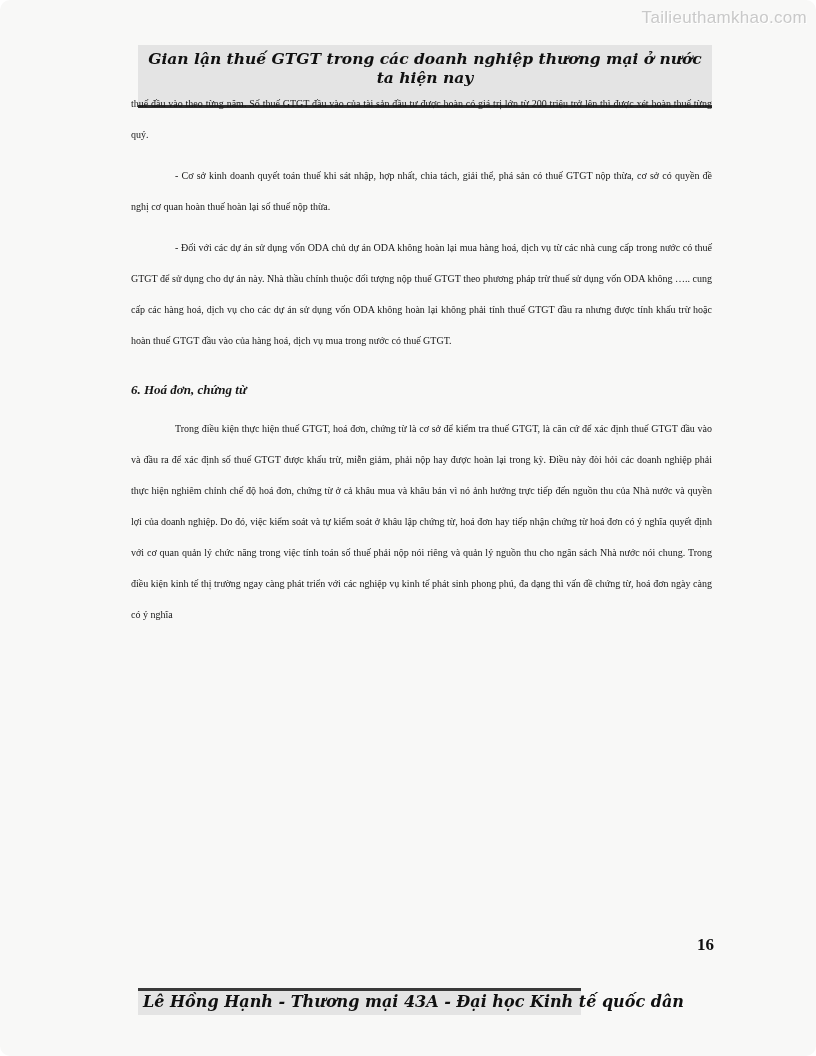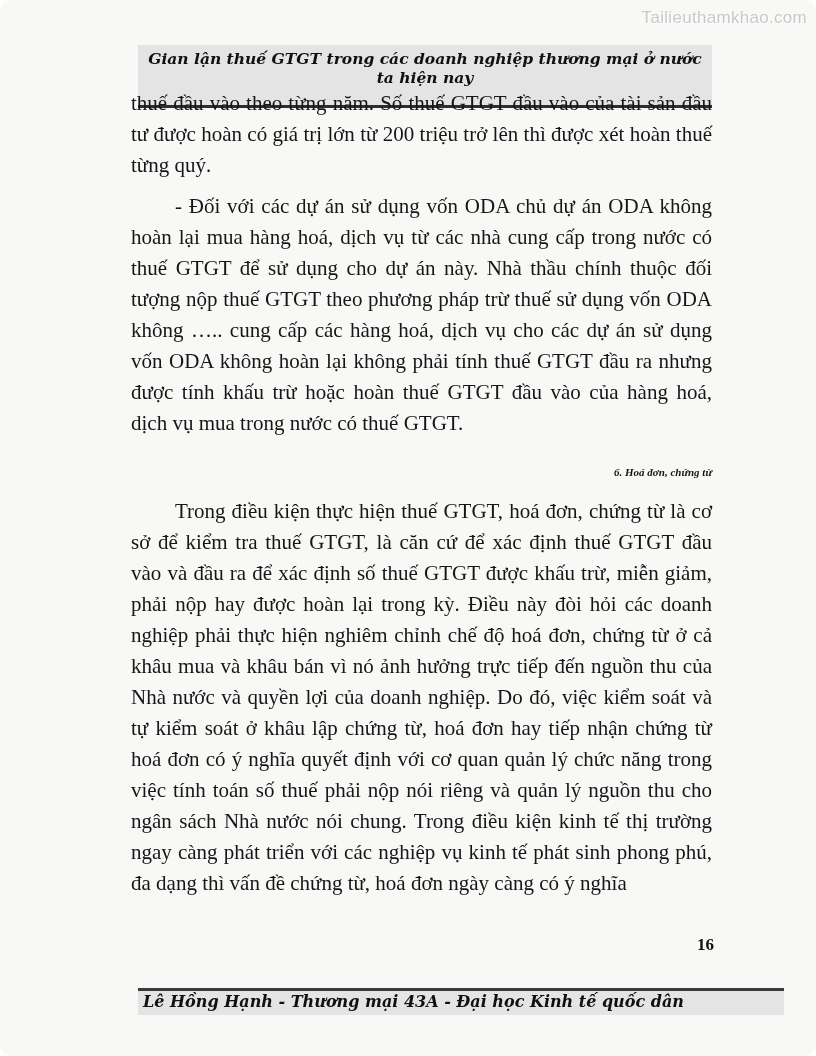--- a/index.html
+++ b/index.html
@@ -50,38 +50,38 @@
     color: #101010;
   }
   .content {
     position: absolute;
     left: 131px;
     top: 88px;
     width: 581px;
   }
   .content p {
     margin: 0 0 10px 0;
-    font-size: 21px;
+    font-size: 10px;
     line-height: 31px;
     text-align: justify;
   }
   .content p.indented { text-indent: 44px; }
   .content p.section-heading {
     font-weight: bold;
     font-style: italic;
-    font-size: 11px;
-    text-align: right;
+    font-size: 13px;
+    text-align: left;
     text-indent: 0;
     margin: 18px 0 8px 0;
   }
   .footer-band {
     position: absolute;
     left: 138px;
     top: 988px;
-    width: 646px;
+    width: 443px;
     background: var(--band_bg, #e4e4e4);
     border-top: 3px solid #3a3a3a;
     padding: 1px 4px 3px 5px;
   }
   .footer-text {
     font-family: "DejaVu Serif", "Liberation Serif", serif;
     font-style: italic;
     font-weight: bold;
     font-size: 16px;
     line-height: 20px;
@@ -103,20 +103,21 @@
 <div class="page">
 
   <div class="watermark">Tailieuthamkhao.com</div>
 
   <div class="header-band">
     <div class="header-line">Gian lận thuế GTGT trong các doanh nghiệp thương mại ở nước ta hiện nay</div>
   </div>
 
   <div class="content">
     <p>thuế đầu vào theo từng năm. Số thuế GTGT đầu vào của tài sản đầu tư được hoàn có giá trị lớn từ 200 triệu trở lên thì được xét hoàn thuế từng quý.</p>
+    <p class="indented">- Cơ sở kinh doanh quyết toán thuế khi sát nhập, hợp nhất, chia tách, giải thể, phá sản có thuế GTGT nộp thừa, cơ sở có quyền đề nghị cơ quan hoàn thuế hoàn lại số thuế nộp thừa.</p>
     <p class="indented">- Đối với các dự án sử dụng vốn ODA chủ dự án ODA không hoàn lại mua hàng hoá, dịch vụ từ các nhà cung cấp trong nước có thuế GTGT để sử dụng cho dự án này. Nhà thầu chính thuộc đối tượng nộp thuế GTGT theo phương pháp trừ thuế sử dụng vốn ODA không ….. cung cấp các hàng hoá, dịch vụ cho các dự án sử dụng vốn ODA không hoàn lại không phải tính thuế GTGT đầu ra nhưng được tính khấu trừ hoặc hoàn thuế GTGT đầu vào của hàng hoá, dịch vụ mua trong nước có thuế GTGT.</p>
     <p class="section-heading">6. Hoá đơn, chứng từ</p>
     <p class="indented">Trong điều kiện thực hiện thuế GTGT, hoá đơn, chứng từ là cơ sở để kiểm tra thuế GTGT, là căn cứ để xác định thuế GTGT đầu vào và đầu ra để xác định số thuế GTGT được khấu trừ, miễn giảm, phải nộp hay được hoàn lại trong kỳ. Điều này đòi hỏi các doanh nghiệp phải thực hiện nghiêm chỉnh chế độ hoá đơn, chứng từ ở cả khâu mua và khâu bán vì nó ảnh hưởng trực tiếp đến nguồn thu của Nhà nước và quyền lợi của doanh nghiệp. Do đó, việc kiểm soát và tự kiểm soát ở khâu lập chứng từ, hoá đơn hay tiếp nhận chứng từ hoá đơn có ý nghĩa quyết định với cơ quan quản lý chức năng trong việc tính toán số thuế phải nộp nói riêng và quản lý nguồn thu cho ngân sách Nhà nước nói chung. Trong điều kiện kinh tế thị trường ngay càng phát triển với các nghiệp vụ kinh tế phát sinh phong phú, đa dạng thì vấn đề chứng từ, hoá đơn ngày càng có ý nghĩa</p>
   </div>
 
   <div class="footer-band">
     <span class="footer-text">Lê Hồng Hạnh - Thương mại 43A - Đại học Kinh tế quốc dân</span>
   </div>
 
   <div class="page-number">16</div>

